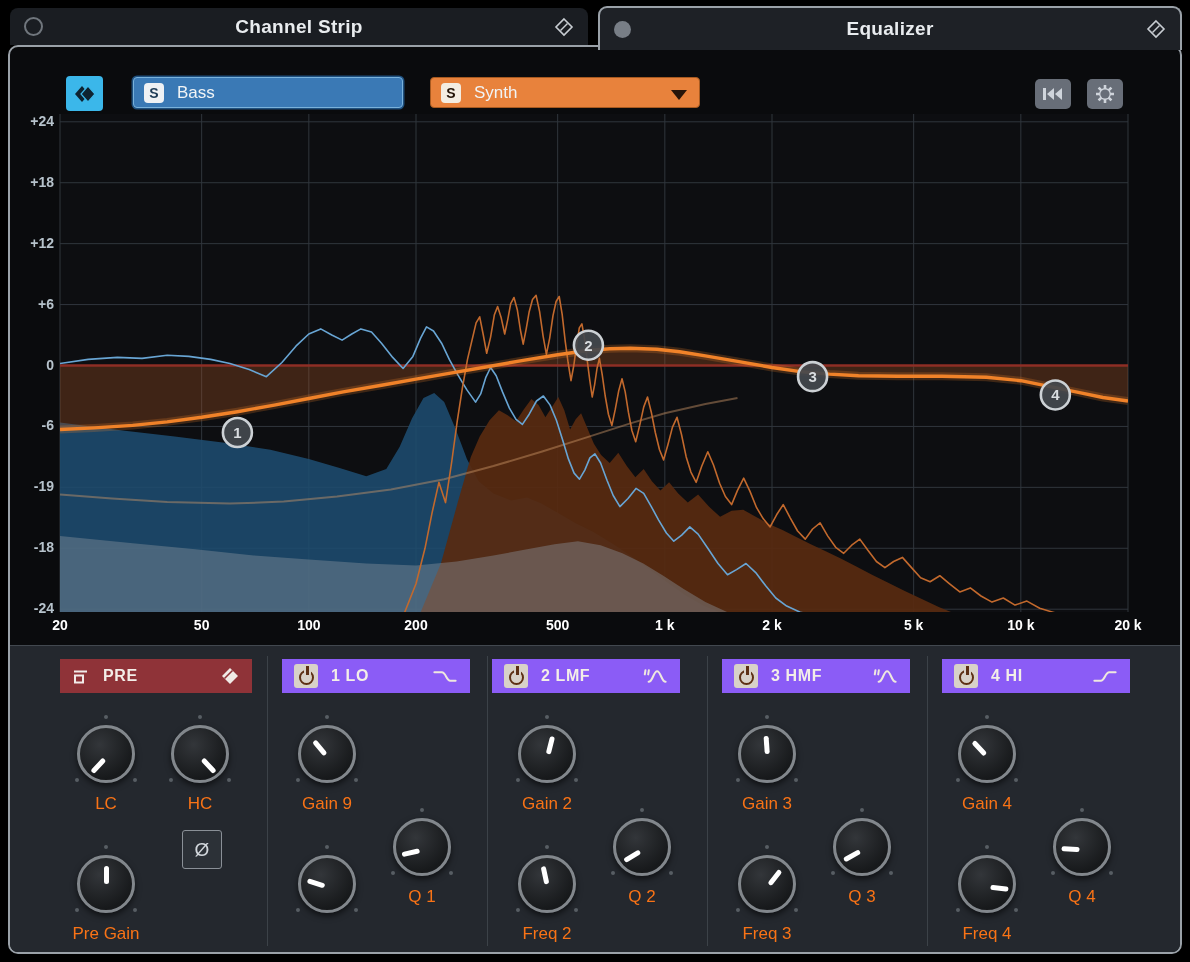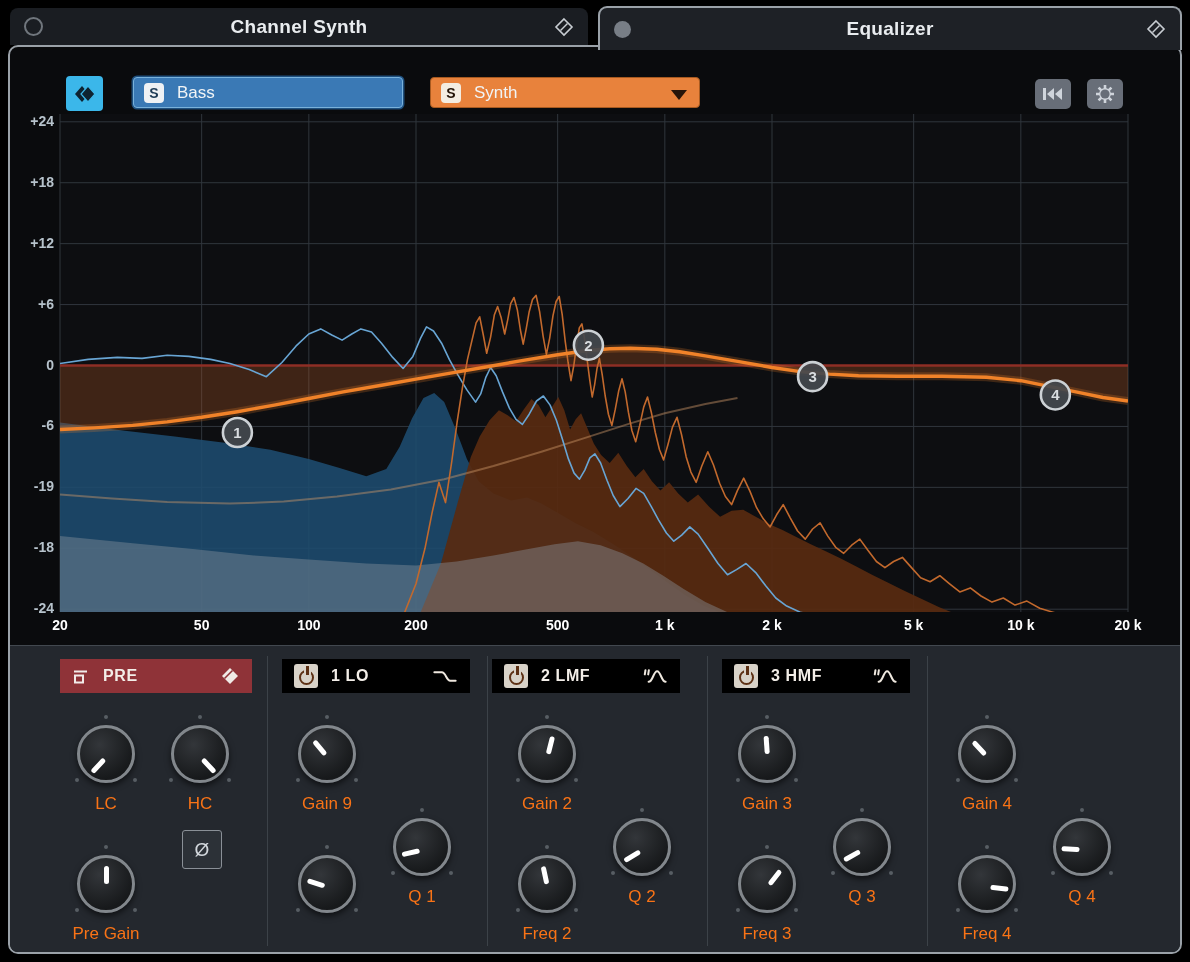--- a/index.html
+++ b/index.html
@@ -39,21 +39,21 @@
   
   .ytick{position:absolute;left:2px;width:42px;text-align:right;font-size:14px;font-weight:bold;color:#b7c3cc;}
   .xtick{position:absolute;width:64px;text-align:center;font-size:14px;font-weight:bold;color:#ffffff;top:570px;}
   
   .bottom{position:absolute;left:0;top:598px;width:1170px;height:307px;background:#24282e;
           border-top:1px solid #42484f;border-radius:0 0 8px 8px;}
   .vdiv{position:absolute;top:10px;height:290px;width:1px;background:#3c4248;}
   .bhead{position:absolute;top:13px;height:34px;border-radius:0;display:flex;align-items:center;
          box-sizing:border-box;padding:0 12px;gap:13px;}
   .bhead-pre{left:50px;width:192px;background:#8f3338;}
-  .bhead-band{width:188px;background:#000000;}
+  .bhead-band{width:188px;background:#8b5cf6;}
   .bhead-label{font-size:16px;font-weight:bold;color:#f3eee8;letter-spacing:.6px;}
   .pwr{width:24px;height:24px;background:#d8d2c8;border-radius:3px;position:relative;flex:0 0 auto;}
   .pwr-c{position:absolute;left:5px;top:6px;width:11px;height:11px;border:2.5px solid #5d3014;border-radius:50%;}
   .pwr-b{position:absolute;left:10px;top:2px;width:3px;height:9px;background:#5d3014;
          border-left:2px solid #d8d2c8;border-right:2px solid #d8d2c8;}
   .ficon{margin-left:auto;}
   .knob{position:absolute;width:80px;height:80px;}
   .knob-c{position:absolute;left:11px;top:11px;width:52px;height:52px;border-radius:50%;
           border:3px solid #82878c;background:radial-gradient(circle at 38% 32%,#33363a,#17191b 72%);
           box-shadow:0 3px 6px rgba(0,0,0,.6);}
@@ -67,21 +67,21 @@
          align-items:center;justify-content:center;}
   .group{position:absolute;top:0;height:307px;}
 </style>
 </head>
 <body>
 
 <div class="screen">
 
   <div class="tab tab-left">
     <span class="ring-icon"></span>
-    <span class="tab-label">Channel Synth</span>
+    <span class="tab-label">Channel Strip</span>
     <svg class="dia" viewBox="0 0 20 20">
       <path d="M10 2 L18 10 L10 18 L2 10 Z" fill="none" stroke="#c8cdd2" stroke-width="1.6"></path>
       <path d="M6.5 13.5 L13.5 6.5" stroke="#c8cdd2" stroke-width="1.4"></path>
     </svg>
   </div>
   <div class="tab tab-right">
     <span class="dot-icon"></span>
     <span class="tab-label">Equalizer</span>
     <svg class="dia" viewBox="0 0 20 20">
       <path d="M10 2 L18 10 L10 18 L2 10 Z" fill="none" stroke="#c8cdd2" stroke-width="1.6"></path>
@@ -375,20 +375,30 @@
           <span class="kd kd-t"></span>
             <span class="kd kd-bl"></span>
             <span class="kd kd-br"></span>
           <div class="knob-c">
               <div class="ptr" style="transform: rotate(-119deg);"></div>
             </div>
         </div>
         <div class="klabel lq" style="left: 90px; top: 241px;">Q 3</div>
       </div>
         <div id="" class="group" style="display: block; left: 922px; width: 220px;">
+        <div class="bhead bhead-band" style="left: 10px;">
+          <span class="pwr">
+              <span class="pwr-c"></span>
+              <span class="pwr-b"></span>
+            </span>
+          <span class="bhead-label">4 HI</span>
+          <svg class="ficon" width="26" height="17" viewBox="0 0 24 16">
+            <path d="M2 12 H8 C12 12 12 4 16 4 H22" fill="none" stroke="#efe8df" stroke-width="1.9" stroke-linecap="round"></path>
+          </svg>
+        </div>
         <div class="knob kg" style="left: 15px; top: 68px;">
           <span class="kd kd-t"></span>
             <span class="kd kd-bl"></span>
             <span class="kd kd-br"></span>
           <div class="knob-c">
               <div class="ptr" style="transform: rotate(-43deg);"></div>
             </div>
         </div>
         <div class="klabel lg" style="left: -5px; top: 148px;">Gain 4</div>
         <div class="knob kf" style="left: 15px; top: 198px;">

